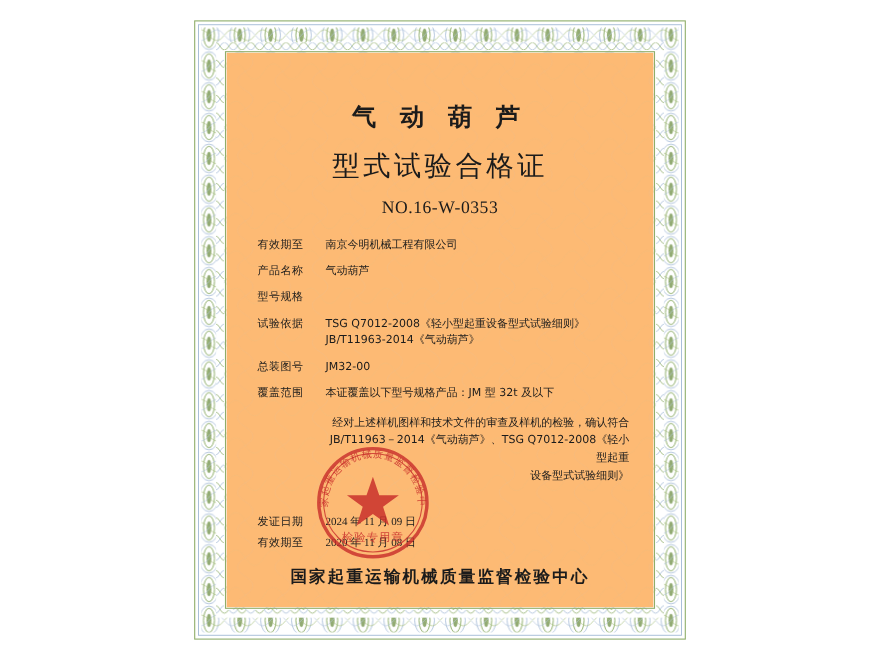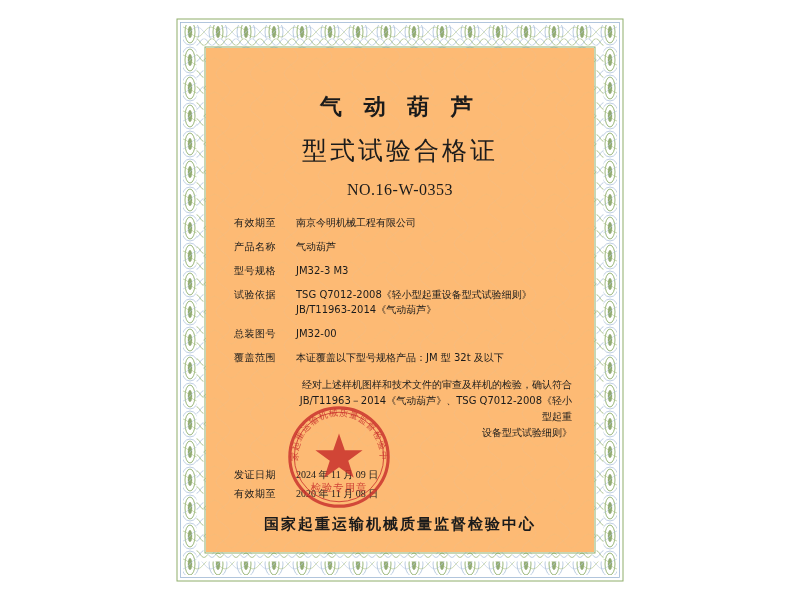--- a/index.html
+++ b/index.html
@@ -239,21 +239,20 @@
           <div class="field-row">
             <div class="field-label">有效期至</div>
             <div class="field-value">南京今明机械工程有限公司</div>
           </div>
           <div class="field-row">
             <div class="field-label">产品名称</div>
             <div class="field-value">气动葫芦</div>
           </div>
           <div class="field-row">
             <div class="field-label">型号规格</div>
-            <div class="field-value">JM32-3 M3</div>
           </div>
           <div class="field-row">
             <div class="field-label">试验依据</div>
             <div class="field-value">TSG Q7012-2008《轻小型起重设备型式试验细则》
 JB/T11963-2014《气动葫芦》</div>
           </div>
           <div class="field-row">
             <div class="field-label">总装图号</div>
             <div class="field-value">JM32-00</div>
           </div>

